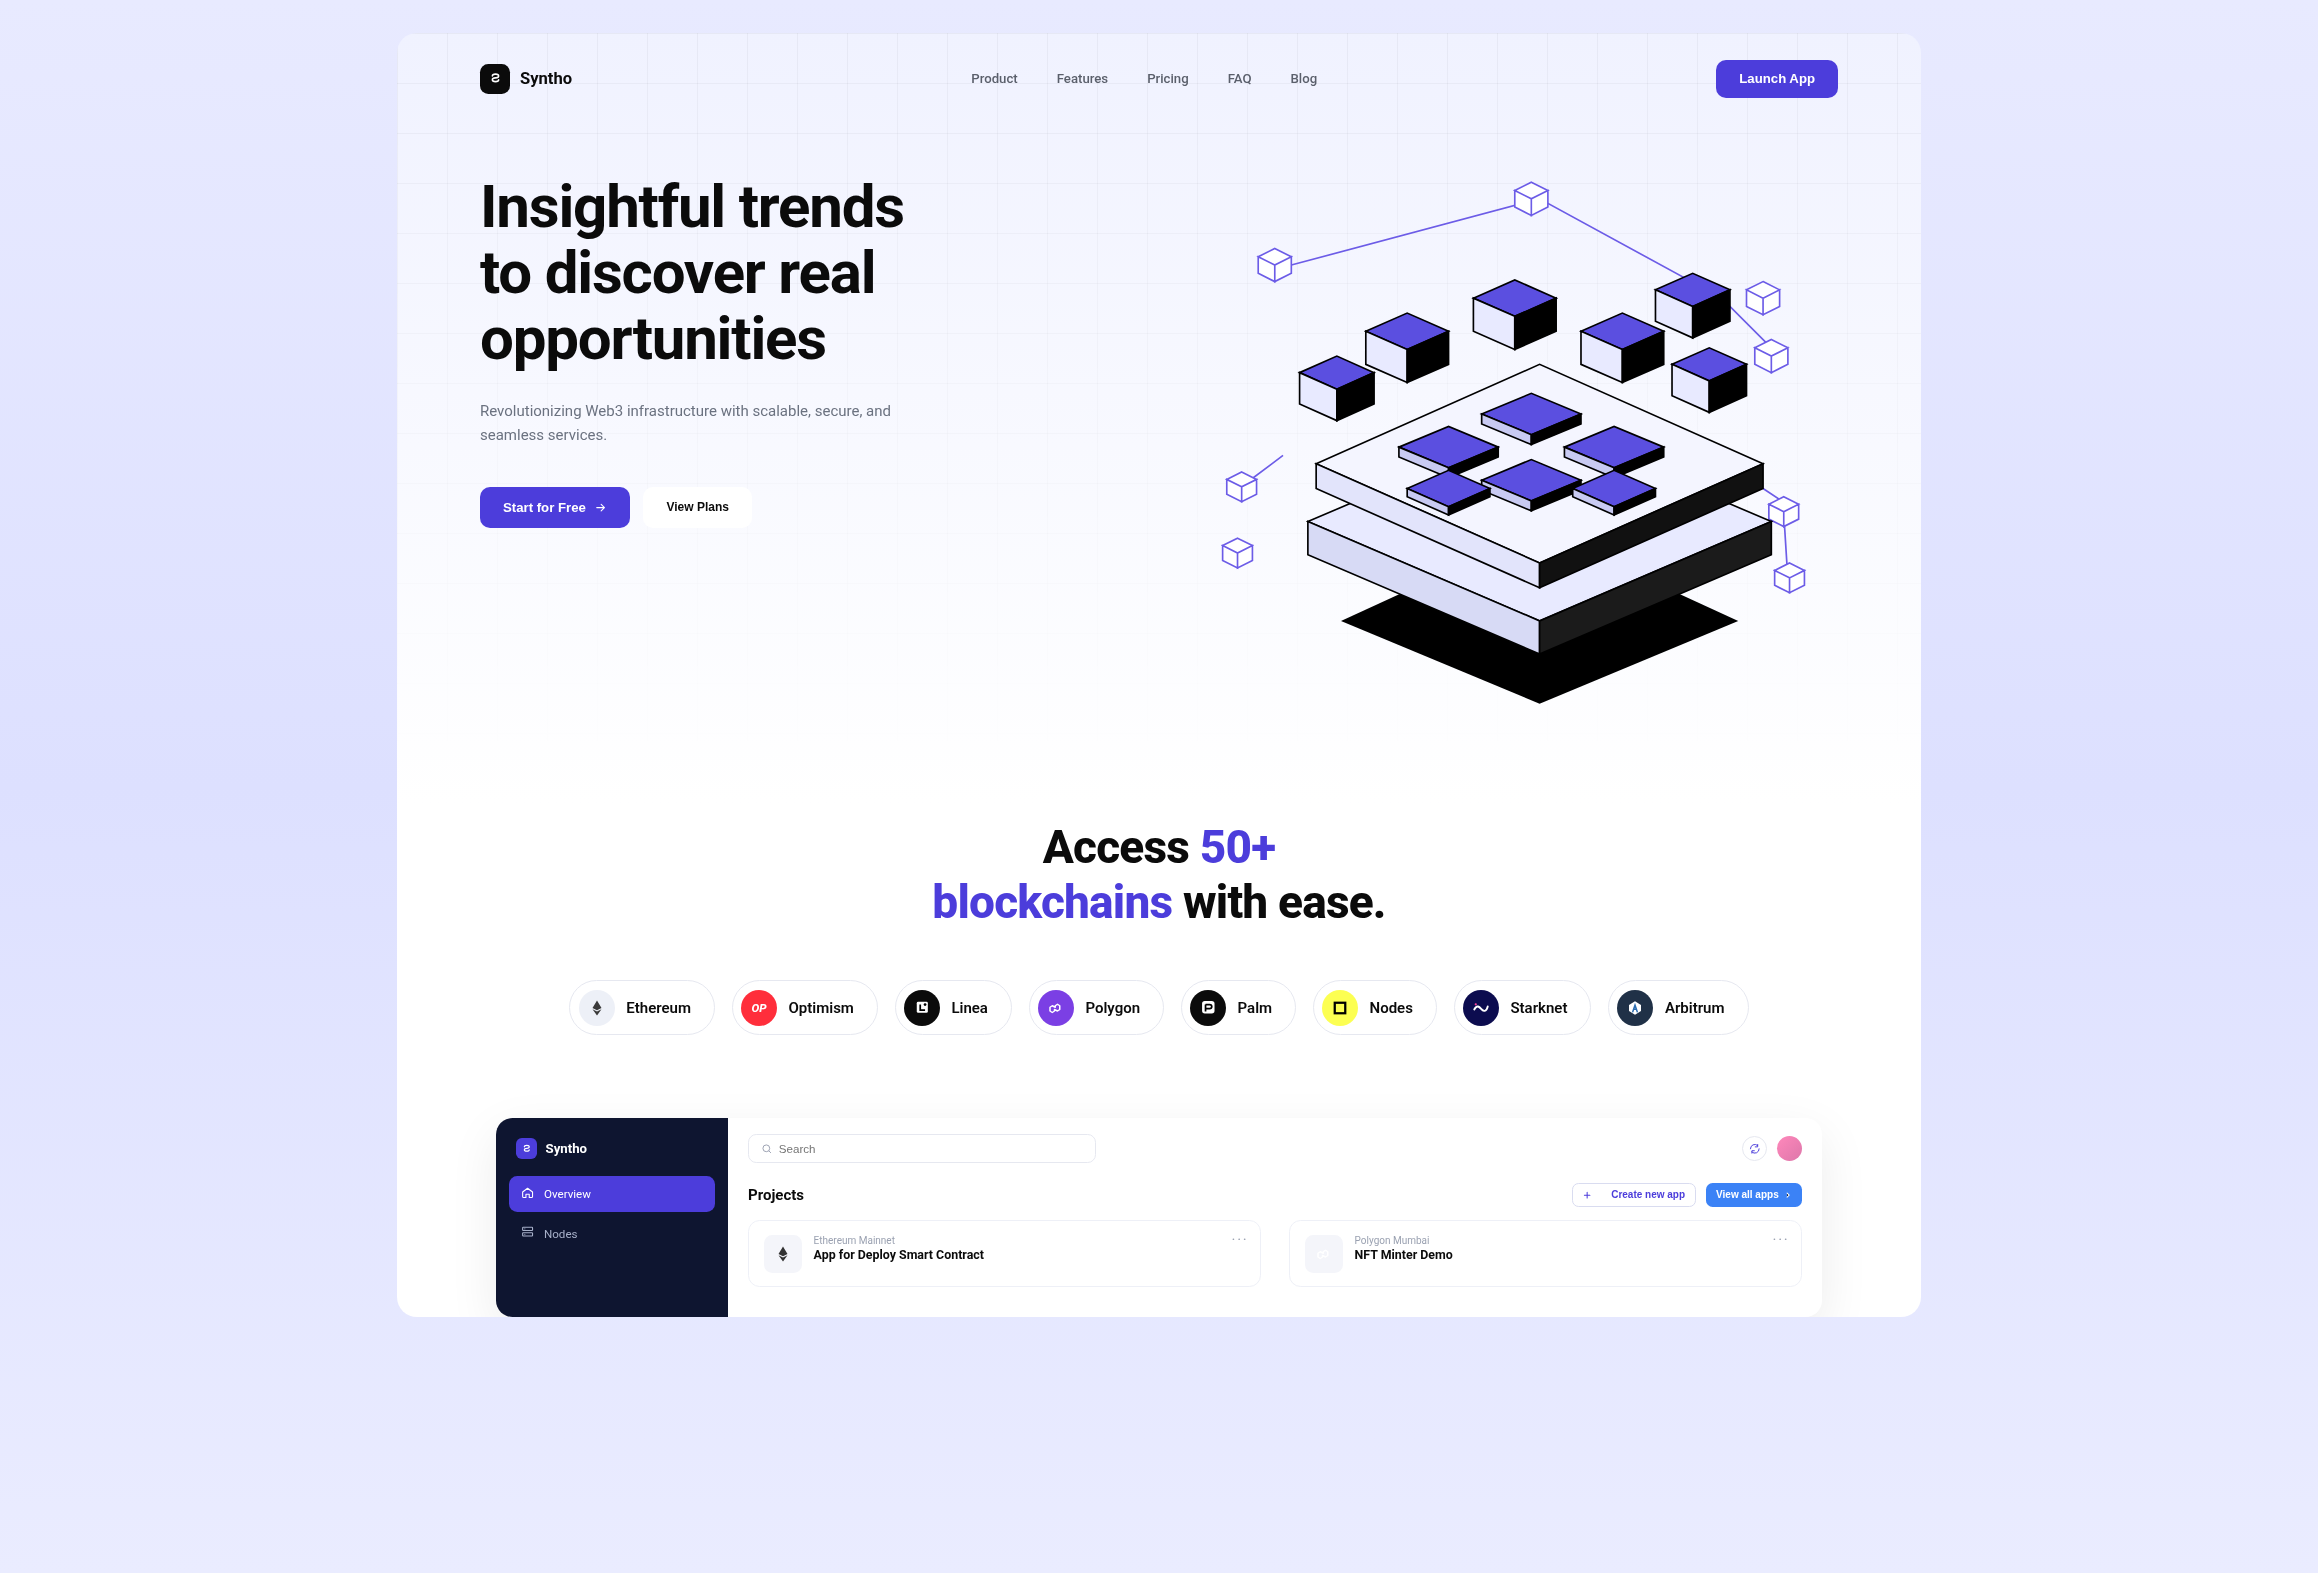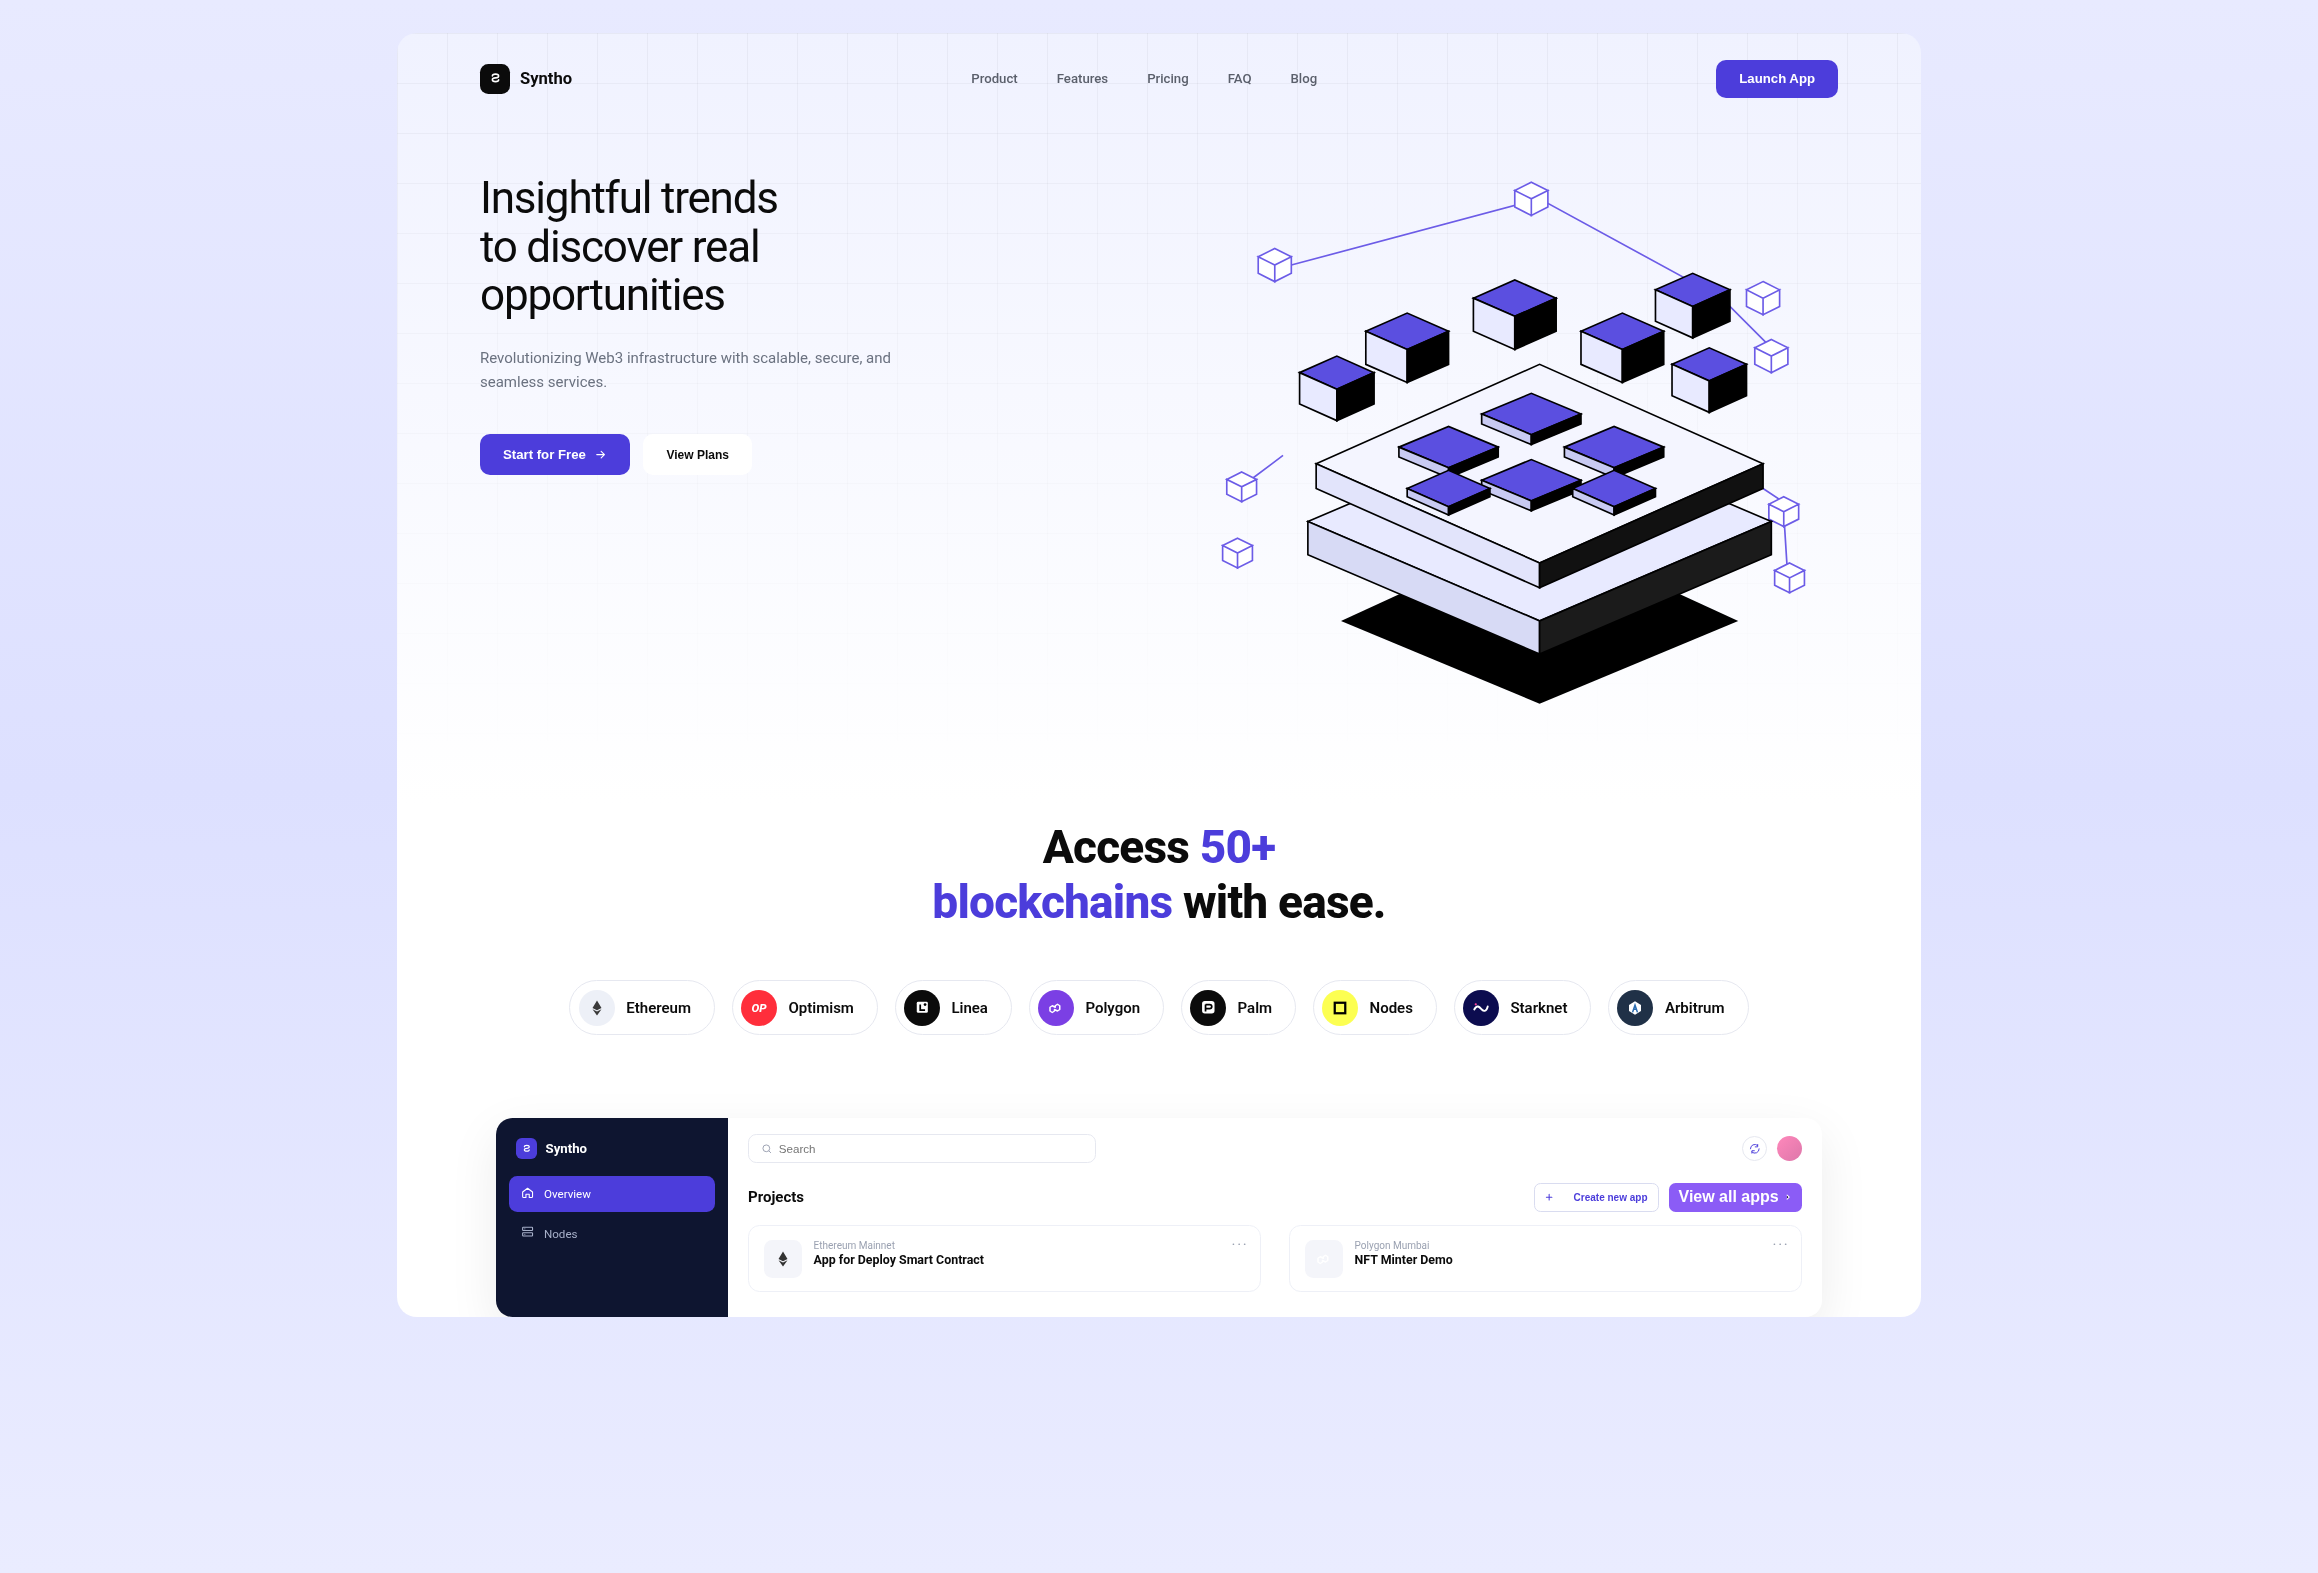--- a/index.html
+++ b/index.html
@@ -75,22 +75,22 @@
 }
 .hero {
   display: flex;
   padding: 50px 83px 33px;
   gap: 33px;
   position: relative;
   z-index: 2;
 }
 .hero-left { flex: 1; }
 .hero-title {
-  font-size: 44px;
-  font-weight: 400;
+  font-size: 60px;
+  font-weight: 700;
   line-height: 1.1;
   color: #0b0b0b;
   letter-spacing: -1.2px;
 }
 .hero-sub {
   margin-top: 26.5px;
   font-size: 15px;
   color: #6b7280;
   line-height: 1.6;
   max-width: 464px;
@@ -260,26 +260,26 @@
   background: #fff;
   color: #4c3ddb;
   border-radius: 6.6px;
   padding: 5.8px 10px;
   font-size: 10px;
   font-weight: 600;
   cursor: pointer;
   display: inline-flex; align-items: center; gap: 20px;
 }
 .dp-btn-primary {
-  background: #8b5cf6;
+  background: #3b82f6;
   color: #fff;
   border-radius: 6.6px;
   border: none;
   padding: 5.8px 10px;
-  font-size: 16px;
+  font-size: 10px;
   font-weight: 600;
   cursor: pointer;
   display: inline-flex; align-items: center; gap: 5px;
 }
 .dp-cards { display: flex; gap: 28px; }
 .dp-card {
   flex: 1;
   border: 0.8px solid #eef0f7;
   border-radius: 11.6px;
   padding: 13.2px 15px;

